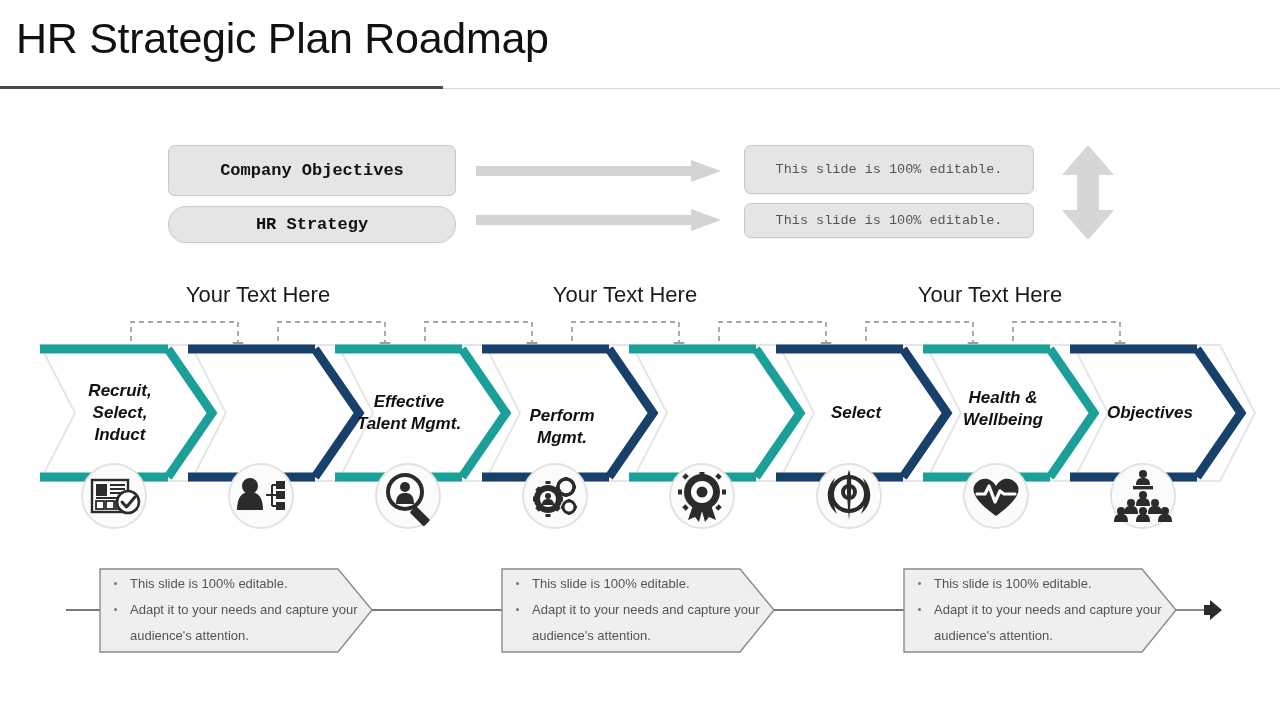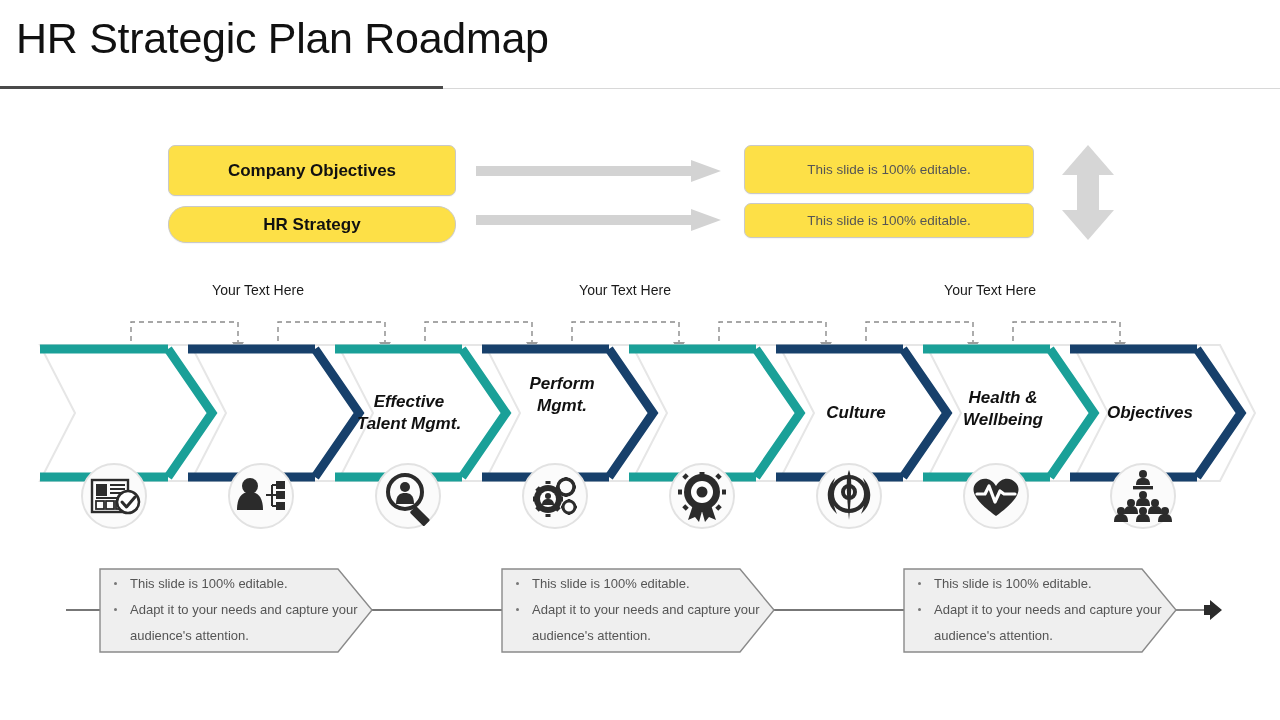--- a/index.html
+++ b/index.html
@@ -22,40 +22,41 @@
 
   
   #logo{position:absolute;left:980px;top:18px;width:200px;height:84px;}
   #logo .people{position:absolute;left:0;top:8px;width:96px;height:72px;}
   #logo .words{position:absolute;left:100px;top:2px;width:100px;}
   #logo .slide{font-size:32px;font-weight:bold;color:#2aa3e0;line-height:34px;letter-spacing:-0.5px;}
   #logo .team{font-size:32px;font-weight:bold;color:#1b1b1b;line-height:34px;letter-spacing:-0.5px;}
 
   
   .pillbox{
-    position:absolute;border:1px solid #c9c9c9;border-radius:7px;background:#fde047;
+    position:absolute;border:1px solid #c9c9c9;border-radius:7px;background:#e5e5e5;
     display:flex;align-items:center;justify-content:center;
     box-shadow:0 1px 1px rgba(0,0,0,.04);
+    font-family:Liberation Mono, monospace;
   }
   .pillbox.strong{font-weight:bold;font-size:17px;color:#111;}
   .pillbox.light{font-size:13.5px;color:#555;font-weight:400;}
 
   #box-company{left:168px;top:145px;width:286px;height:49px;}
   #box-hrstrategy{left:168px;top:206px;width:286px;height:35px;border-radius:18px;}
   #box-edit-1{left:744px;top:145px;width:288px;height:47px;}
   #box-edit-2{left:744px;top:203px;width:288px;height:33px;}
 
   .gray-arrow{position:absolute;}
   #arrow-1{left:476px;top:160px;}
   #arrow-2{left:476px;top:209px;}
   #arrow-vert{left:1062px;top:145px;}
 
   
   .yth{
-    position:absolute;font-size:14px;color:#1a1a1a;white-space:nowrap;
+    position:absolute;font-size:22px;color:#1a1a1a;white-space:nowrap;
     transform:translateX(-50%);
   }
 
   
   #process{position:absolute;left:0;top:300px;width:1280px;height:250px;}
   #process svg{position:absolute;left:0;top:0;}
 
   .chev-label{
     position:absolute;text-align:center;
     font-style:italic;font-weight:bold;color:#111;
@@ -315,25 +316,28 @@
           <circle cx="-22" cy="15" r="4"></circle>
             <path d="M-29 26 C-29 19 -26 18 -22 18 C-18 18 -15 19 -15 26 Z"></path>
           <circle cx="0" cy="15" r="4"></circle>
             <path d="M-7 26 C-7 19 -4 18 0 18 C4 18 7 19 7 26 Z"></path>
           <circle cx="22" cy="15" r="4"></circle>
             <path d="M15 26 C15 19 18 18 22 18 C26 18 29 19 29 26 Z"></path>
         </g>
       </g>
     </svg>
 
+    <div class="chev-label" style="left:120px;top:113px">Recruit,
+Select,
+Induct</div>
     <div class="chev-label" style="left:409px;top:113px">Effective
 Talent Mgmt.</div>
-    <div class="chev-label" style="left:562px;top:95px">Perform
+    <div class="chev-label" style="left:562px;top:127px">Perform
 Mgmt.</div>
-    <div class="chev-label" style="left:856px;top:113px">Culture</div>
+    <div class="chev-label" style="left:856px;top:113px">Select</div>
     <div class="chev-label" style="left:1003px;top:109px">Health &amp;
 Wellbeing</div>
     <div class="chev-label" style="left:1150px;top:113px">Objectives</div>
   </div>
 
   <div id="callouts">
     <svg width="1280" height="120" viewBox="0 0 1280 120">
       <g stroke="#4a4a4a" stroke-width="1.3" fill="none">
         <line x1="66" y1="55" x2="100" y2="55"></line>
         <line x1="370" y1="55" x2="502" y2="55"></line>

